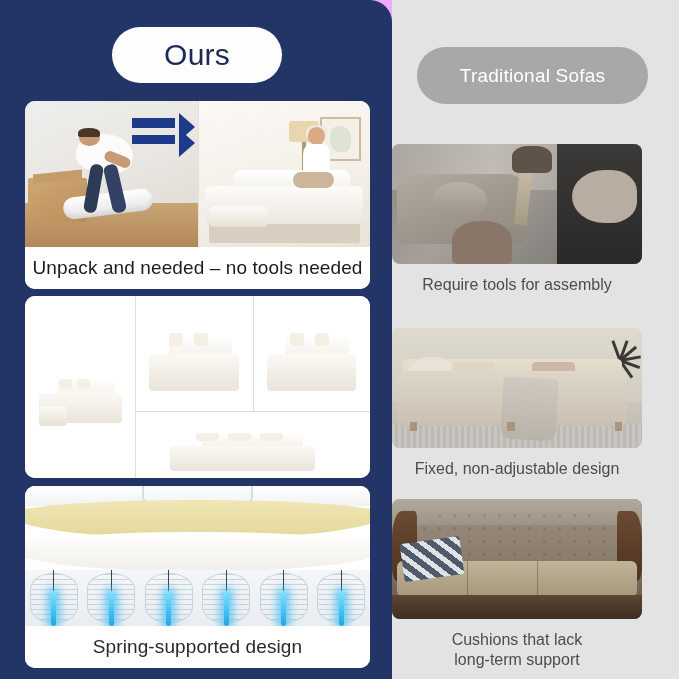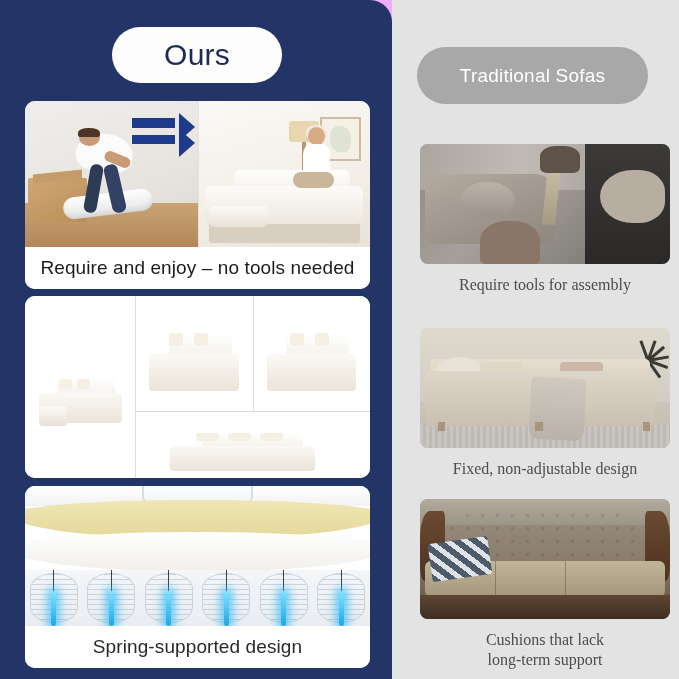--- a/index.html
+++ b/index.html
@@ -48,21 +48,21 @@
   
   .trad-panel { position: absolute; left: 392px; top: 0; width: 287px; height: 679px; background: #e3e3e3; }
   .trad-pill {
     position: absolute; left: 25px; top: 47px;
     width: 231px; height: 57px;
     background: #a8a8a8; border-radius: 29px;
     display: flex; align-items: center; justify-content: center;
   }
   .trad-pill-label { font-size: 19px; color: #ffffff; letter-spacing: .2px; }
 
-  .trad-item { position: absolute; left: 28px; width: 250px; font-family: Liberation Serif, serif; }
+  .trad-item { position: absolute; left: 0; width: 250px; }
   #trad-item-0 { top: 144px; }
   #trad-item-1 { top: 328px; }
   #trad-item-2 { top: 499px; }
 
   .trad-photo {
     width: 250px; height: 120px; border-radius: 8px; overflow: hidden; position: relative;
   }
   .trad-caption {
     margin-top: 11px; text-align: center; font-size: 16px; color: #4d4d4d; line-height: 20px;
   }
@@ -259,21 +259,21 @@
             </div>
             <div class="woman">
               <div class="woman-hair"></div>
               <div class="woman-head"></div>
               <div class="woman-body"></div>
               <div class="woman-legs"></div>
             </div>
           </div>
         </div>
       </div>
-      <div class="ours-caption">Require and enjoy – no tools needed</div>
+      <div class="ours-caption">Unpack and needed – no tools needed</div>
     </div>
 
     <div class="ours-card" id="ours-card-1">
       <div class="ours-photo">
         <div class="p2">
           <div class="v-div2"></div>
           <div class="v-div" style="left:66%;"></div>
           <div class="h-div"></div>
 
           <div class="mini" style="left:4%;top:34%;width:24%;height:36%;">

